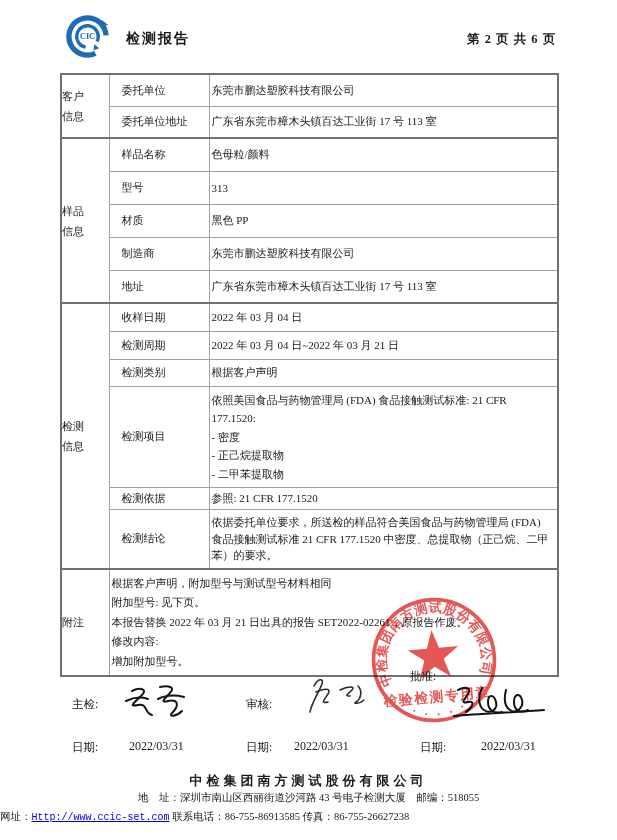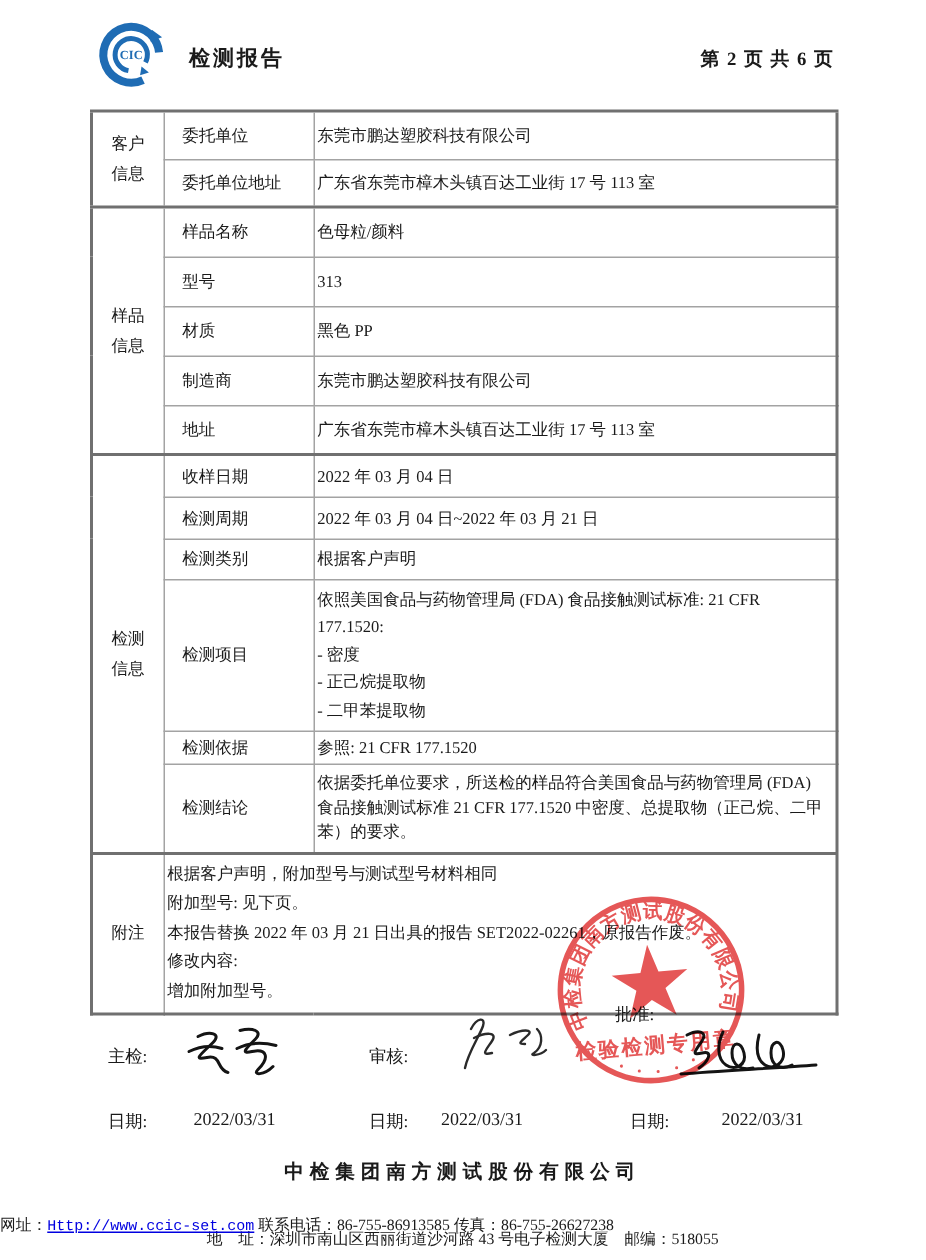--- a/index.html
+++ b/index.html
@@ -16,38 +16,38 @@
   .hdr-page { position:absolute; left:467px; top:31px; font-size:12.5px; font-weight:bold; letter-spacing:1px; }
   
   table.main {
     position:absolute; left:60px; top:73px; width:499px;
     border-collapse:collapse; table-layout:fixed;
     font-size:11px;
   }
   table.main { border:2px solid #707070; }
   table.main td { border:1px solid #a3a3a3; vertical-align:middle; }
   table.main tr.sec td { border-top:2px solid #707070; }
-  td.group { width:48px; text-align:center; white-space:pre-line; line-height:20px; font-size:11px; }
+  td.group { width:48px; white-space:pre-line; line-height:20px; font-size:11px; }
   td.lbl { width:100px; padding-left:12px; }
   td.val { padding-left:2px; padding-right:6px; }
   .ml { white-space:pre-line; line-height:18.5px; padding-top:4px; padding-bottom:4px; }
   tr.h32 { height:32px; } tr.h33 { height:33px; } tr.h28 { height:28px; }
   tr.h27 { height:27px; } tr.h22 { height:22px; }
   
   .stamp { position:absolute; left:370px; top:596px; width:128px; height:128px;
            mix-blend-mode:multiply; transform:rotate(-5deg); pointer-events:none; }
   
   .sig-label { position:absolute; font-size:11.5px; }
   .date-label { position:absolute; font-size:11.5px; }
   .date-val { position:absolute; font-size:12px; }
   .sig { position:absolute; }
   
   .f-company { position:absolute; left:0; top:772px; width:617px; text-align:center;
                font-size:13px; font-weight:bold; letter-spacing:4px; }
-  .f-addr { position:absolute; left:0; top:791px; width:617px; text-align:center; font-size:10.5px;margin-top:28px; }
+  .f-addr { position:absolute; left:0; top:791px; width:617px; text-align:center; font-size:10.5px; }
   .f-web { position:absolute; left:0; top:810px; width:617px; text-align:left; font-size:10.5px; }
   .f-web a, .url { color:#0000e0; text-decoration:underline; cursor:pointer;
                    font-family:"Liberation Mono","DejaVu Sans Mono",monospace; font-size:10px; }
 </style>
 </head>
 <body>
 
 <div class="page">
 
   <svg class="logo" viewBox="0 0 48 48">

